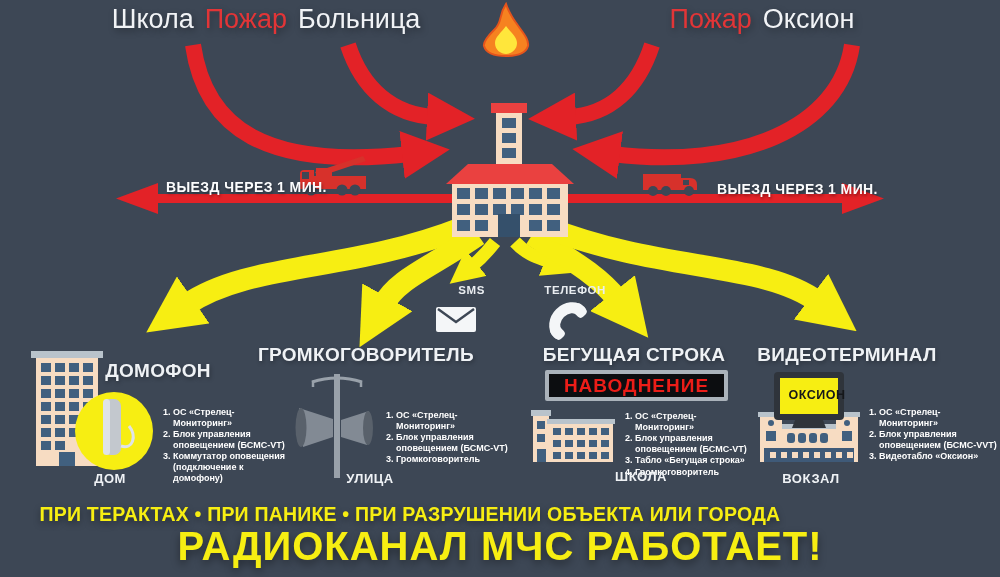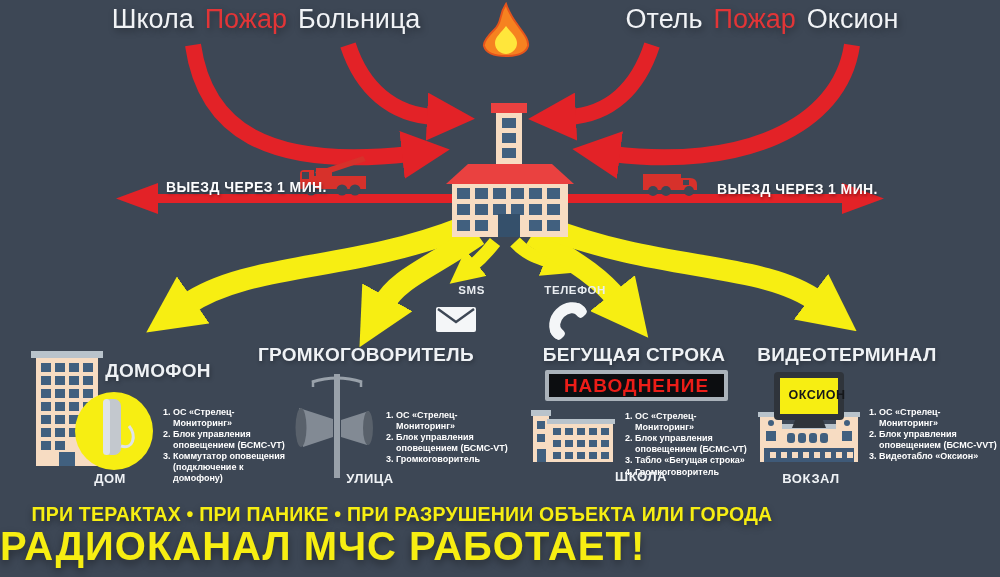--- a/index.html
+++ b/index.html
@@ -42,24 +42,24 @@
   .ledtext{
     display:flex;align-items:center;justify-content:center;
     font-size:19px;font-weight:bold;color:#ec1d18;letter-spacing:1px;white-space:nowrap;
   }
   .screentext{
     display:flex;align-items:center;justify-content:center;
     font-size:12.5px;font-weight:bold;color:#15171a;letter-spacing:.5px;white-space:nowrap;
   }
   .footer1{
     width:804px;text-align:center;font-size:19.5px;font-weight:bold;color:#f7ee12;
-    letter-spacing:.2px;white-space:nowrap;text-shadow:0 3px 7px rgba(0,0,0,.4);
+    letter-spacing:.2px;white-space:nowrap;text-shadow:0 3px 7px rgba(0,0,0,.4);padding-left:8px;
   }
   .footer2{
-    width:1000px;font-size:40px;font-weight:bold;color:#f7ee12;
+    width:1000px;text-align:center;font-size:40px;font-weight:bold;color:#f7ee12;
     letter-spacing:1px;white-space:nowrap;text-shadow:0 4px 8px rgba(0,0,0,.4);
   }
 </style>
 </head>
 <body>
 
 <div class="stage">
 
   <svg class="abs" style="left:0;top:0" width="1000" height="577" viewBox="0 0 1000 577">
     <defs>
@@ -279,21 +279,20 @@
     </g>
   </svg>
 
   <div class="abs toplabel" style="left:111px;top:4px;width:310px">
     <span>Школа</span>
     <span class="hot">Пожар</span>
     <span>Больница</span>
   </div>
 
   <div class="abs toplabel" style="left:612px;top:4px;width:300px">
-    <span>Отель</span>
     <span class="hot">Пожар</span>
     <span>Оксион</span>
   </div>
 
 
   <div class="abs dispatch" style="left:166px;top:179px">ВЫЕЗД ЧЕРЕЗ 1 МИН.</div>
   <div class="abs dispatch" style="left:717px;top:181px">ВЫЕЗД ЧЕРЕЗ 1 МИН.</div>
 
   <div class="abs chan" style="left:425px;top:284px;width:60px">SMS</div>
   <div class="abs chan" style="left:526px;top:284px;width:80px">ТЕЛЕФОН</div>

